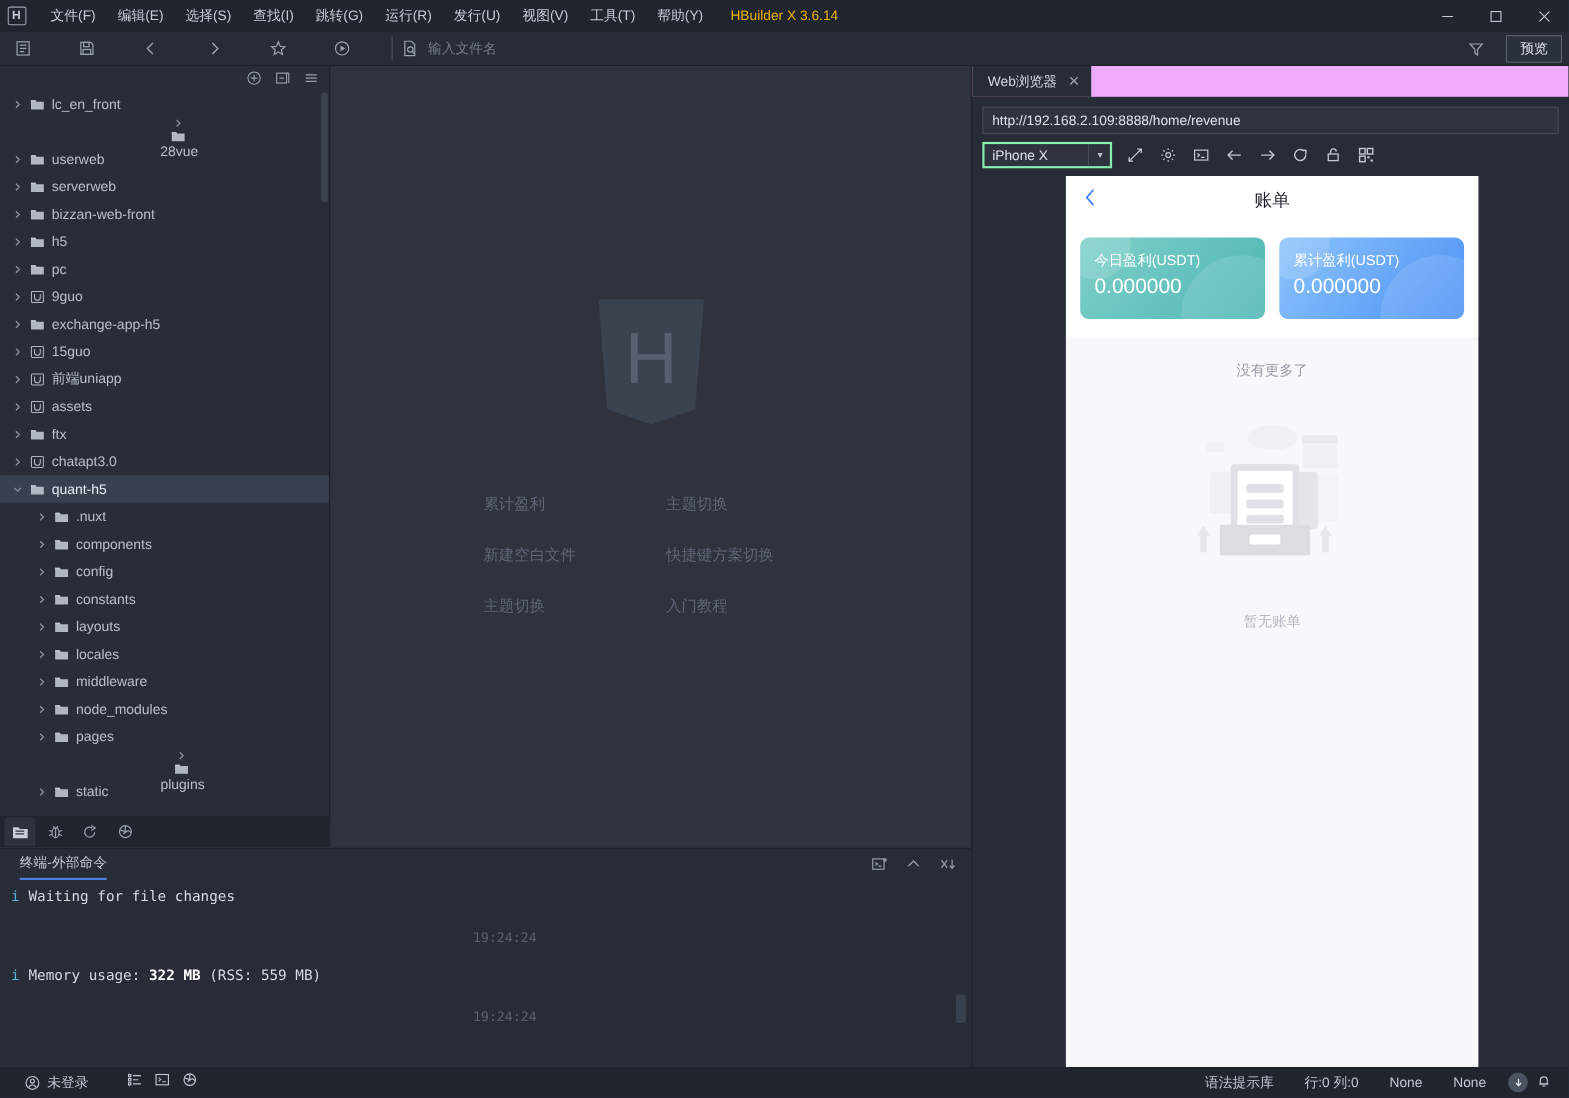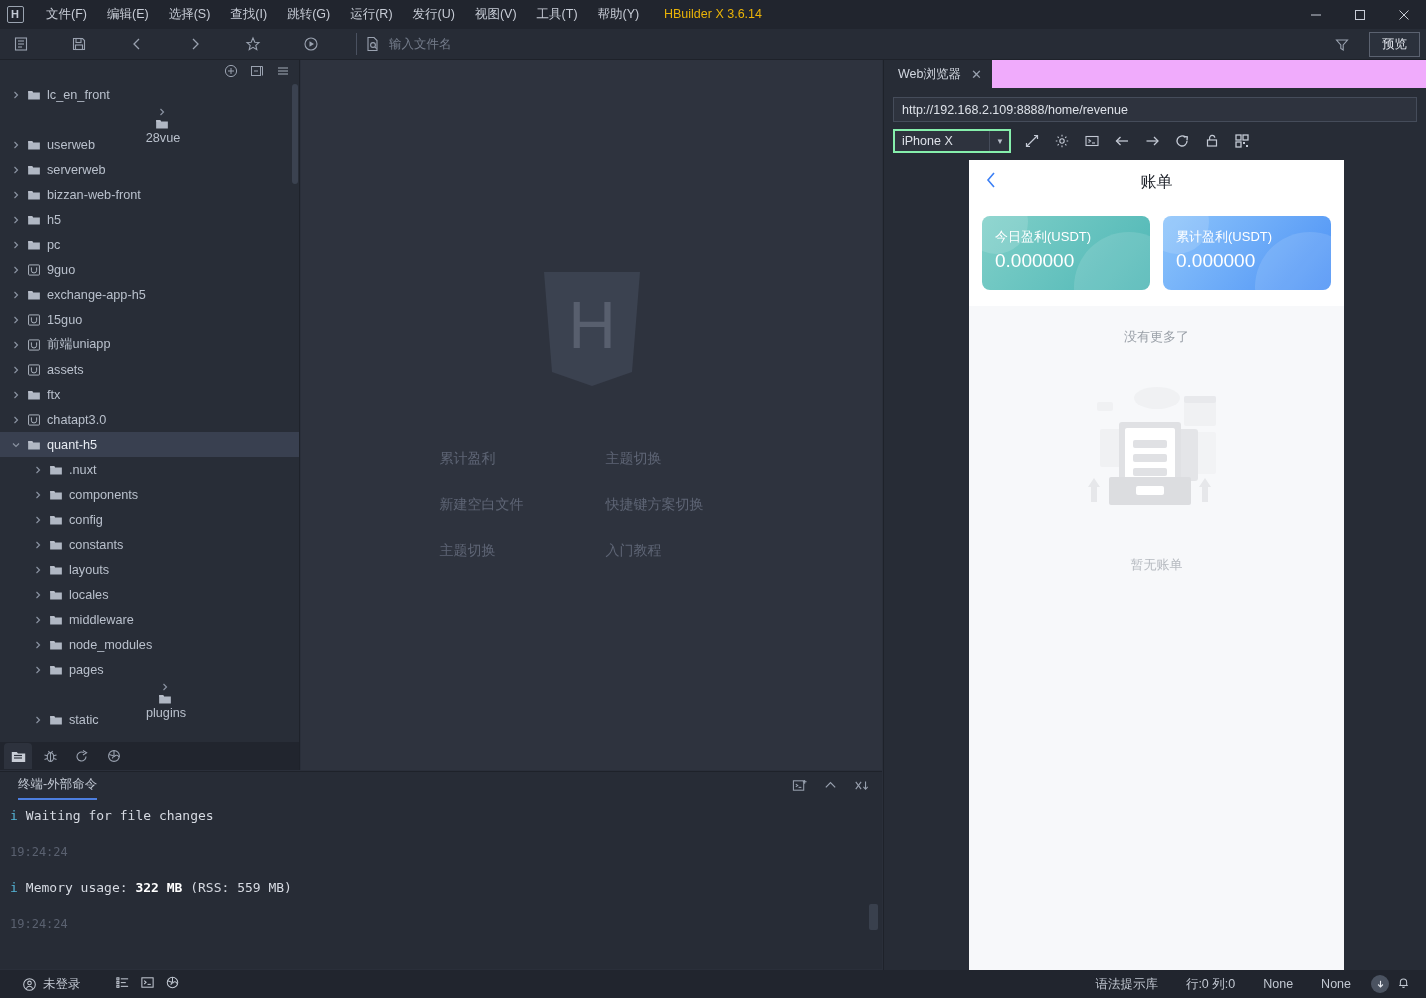--- a/index.html
+++ b/index.html
@@ -117,21 +117,21 @@
   .term-body { position: relative; height: 140px; padding: 4px 0 0 10px; overflow: hidden; }
   .tline {
     display: flex; align-items: baseline; font-family: "DejaVu Sans Mono", "Liberation Mono", monospace;
     font-size: 13px; height: 36px;
   }
   .tline .i { color: #55b6d8; margin-right: 8px; font-size: 13px; }
   .tline .msg { color: #d6dae2; }
   .tline .msg b { color: #ffffff; font-weight: bold; }
   .tstamp {
     font-family: "DejaVu Sans Mono", "Liberation Mono", monospace;
-    font-size: 12px; color: #5a6170; height: 36px; line-height: 16px;
+    font-size: 12px; color: #5a6170; margin-left: 420px; height: 36px; line-height: 16px;
   }
   .term-scroll {
     position: absolute; right: 4px; bottom: 14px; width: 9px; height: 26px;
     background: #39404d; border-radius: 2px;
   }
 
   
   .browser {
     position: absolute; top: 60px; left: 883px; width: 543px; height: 910px;
     background: #272c36; border-left: 1px solid #1e222a;

